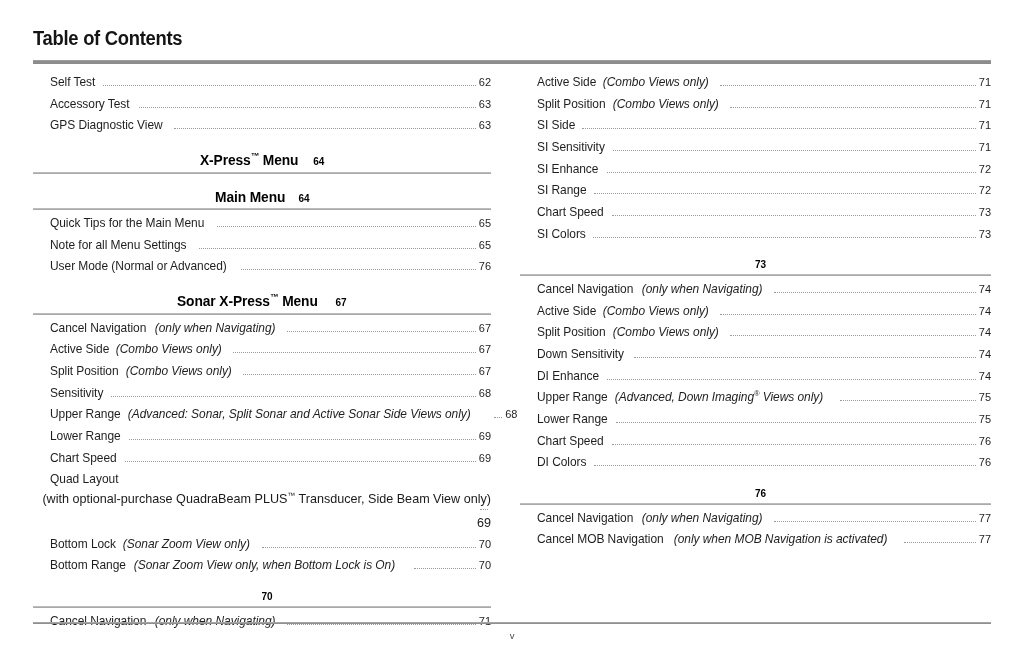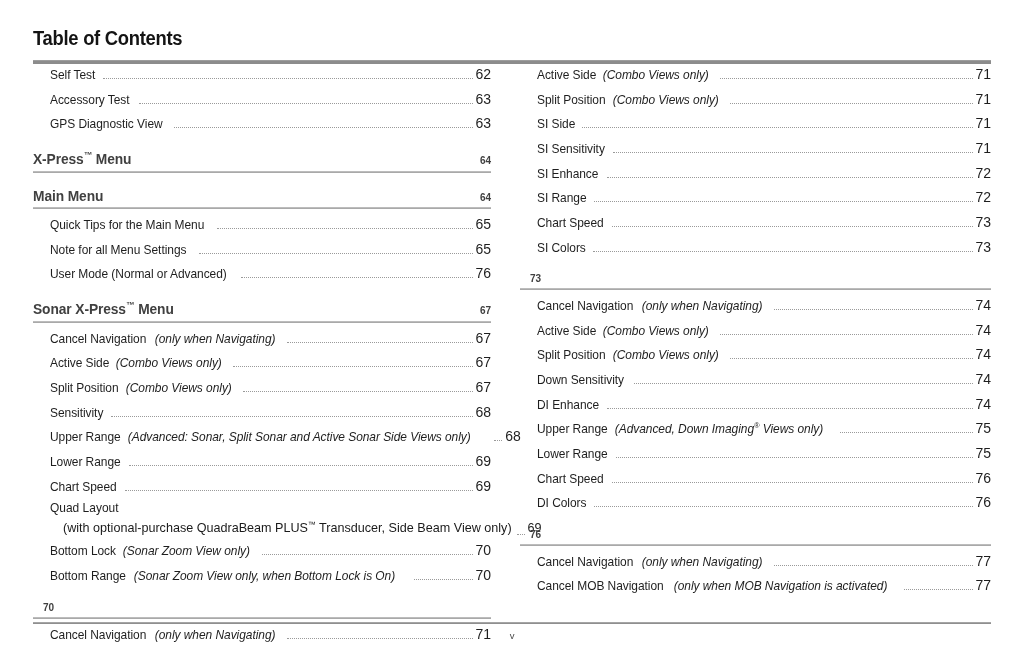--- a/index.html
+++ b/index.html
@@ -46,41 +46,41 @@
     width: 958px;
     height: 4px;
     background: #8c8c8c;
     border-top: 1px solid #9d9d9d;
     box-sizing: border-box;
   }
 
   
   .col {
     position: absolute;
-    top: 62px;
+    top: 72px;
     width: 458px;
   }
   .col-left  { left: 33px; }
   .col-right { left: 520px; width: 471px; }
 
   
   .sec {
     position: relative;
     margin-top: 14px;
     margin-bottom: 3px;
   }
   .sec:first-child { margin-top: 0; }
 
   .sec-row {
     display: flex;
     align-items: baseline;
-    justify-content: space-between;
+    justify-content: center;
     font-size: 14.5px;
     font-weight: bold;
-    color: #404040;
+    color: #000000;
     letter-spacing: -0.1px;
     line-height: 1.28;
   }
   .sec-title {
     transform: scaleX(0.95);
     transform-origin: left center;
     white-space: nowrap;
   }
   .sec-sub {
     font-size: 13.5px;
@@ -131,40 +131,41 @@
   }
   .dots {
     flex: 1 1 auto;
     border-bottom: 1px dotted #9a9a9a;
     margin: 0 3px 3px 5px;
     min-width: 8px;
     height: 0;
   }
   .entry .pg {
     flex: 0 0 auto;
-    font-size: 14px;
+    font-size: 11px;
   }
 
   
   .entry2 { display: block; padding-left: 17px; }
   .entry2 .l1 {
     font-size: 12.6px;
     line-height: 1.6;
     color: #1e1e1e;
     transform: scaleX(0.95);
     transform-origin: left center;
     white-space: nowrap;
   }
   .entry2 .l2 {
     display: flex;
     align-items: flex-end;
     font-size: 12.6px;
     line-height: 1.6;
     padding-left: 13px;
     white-space: nowrap;
+    flex-direction: column;
   }
 
   sup.mark {
     font-size: 0.62em;
     vertical-align: super;
     line-height: 0;
   }
 
   
   .footer-rule {

